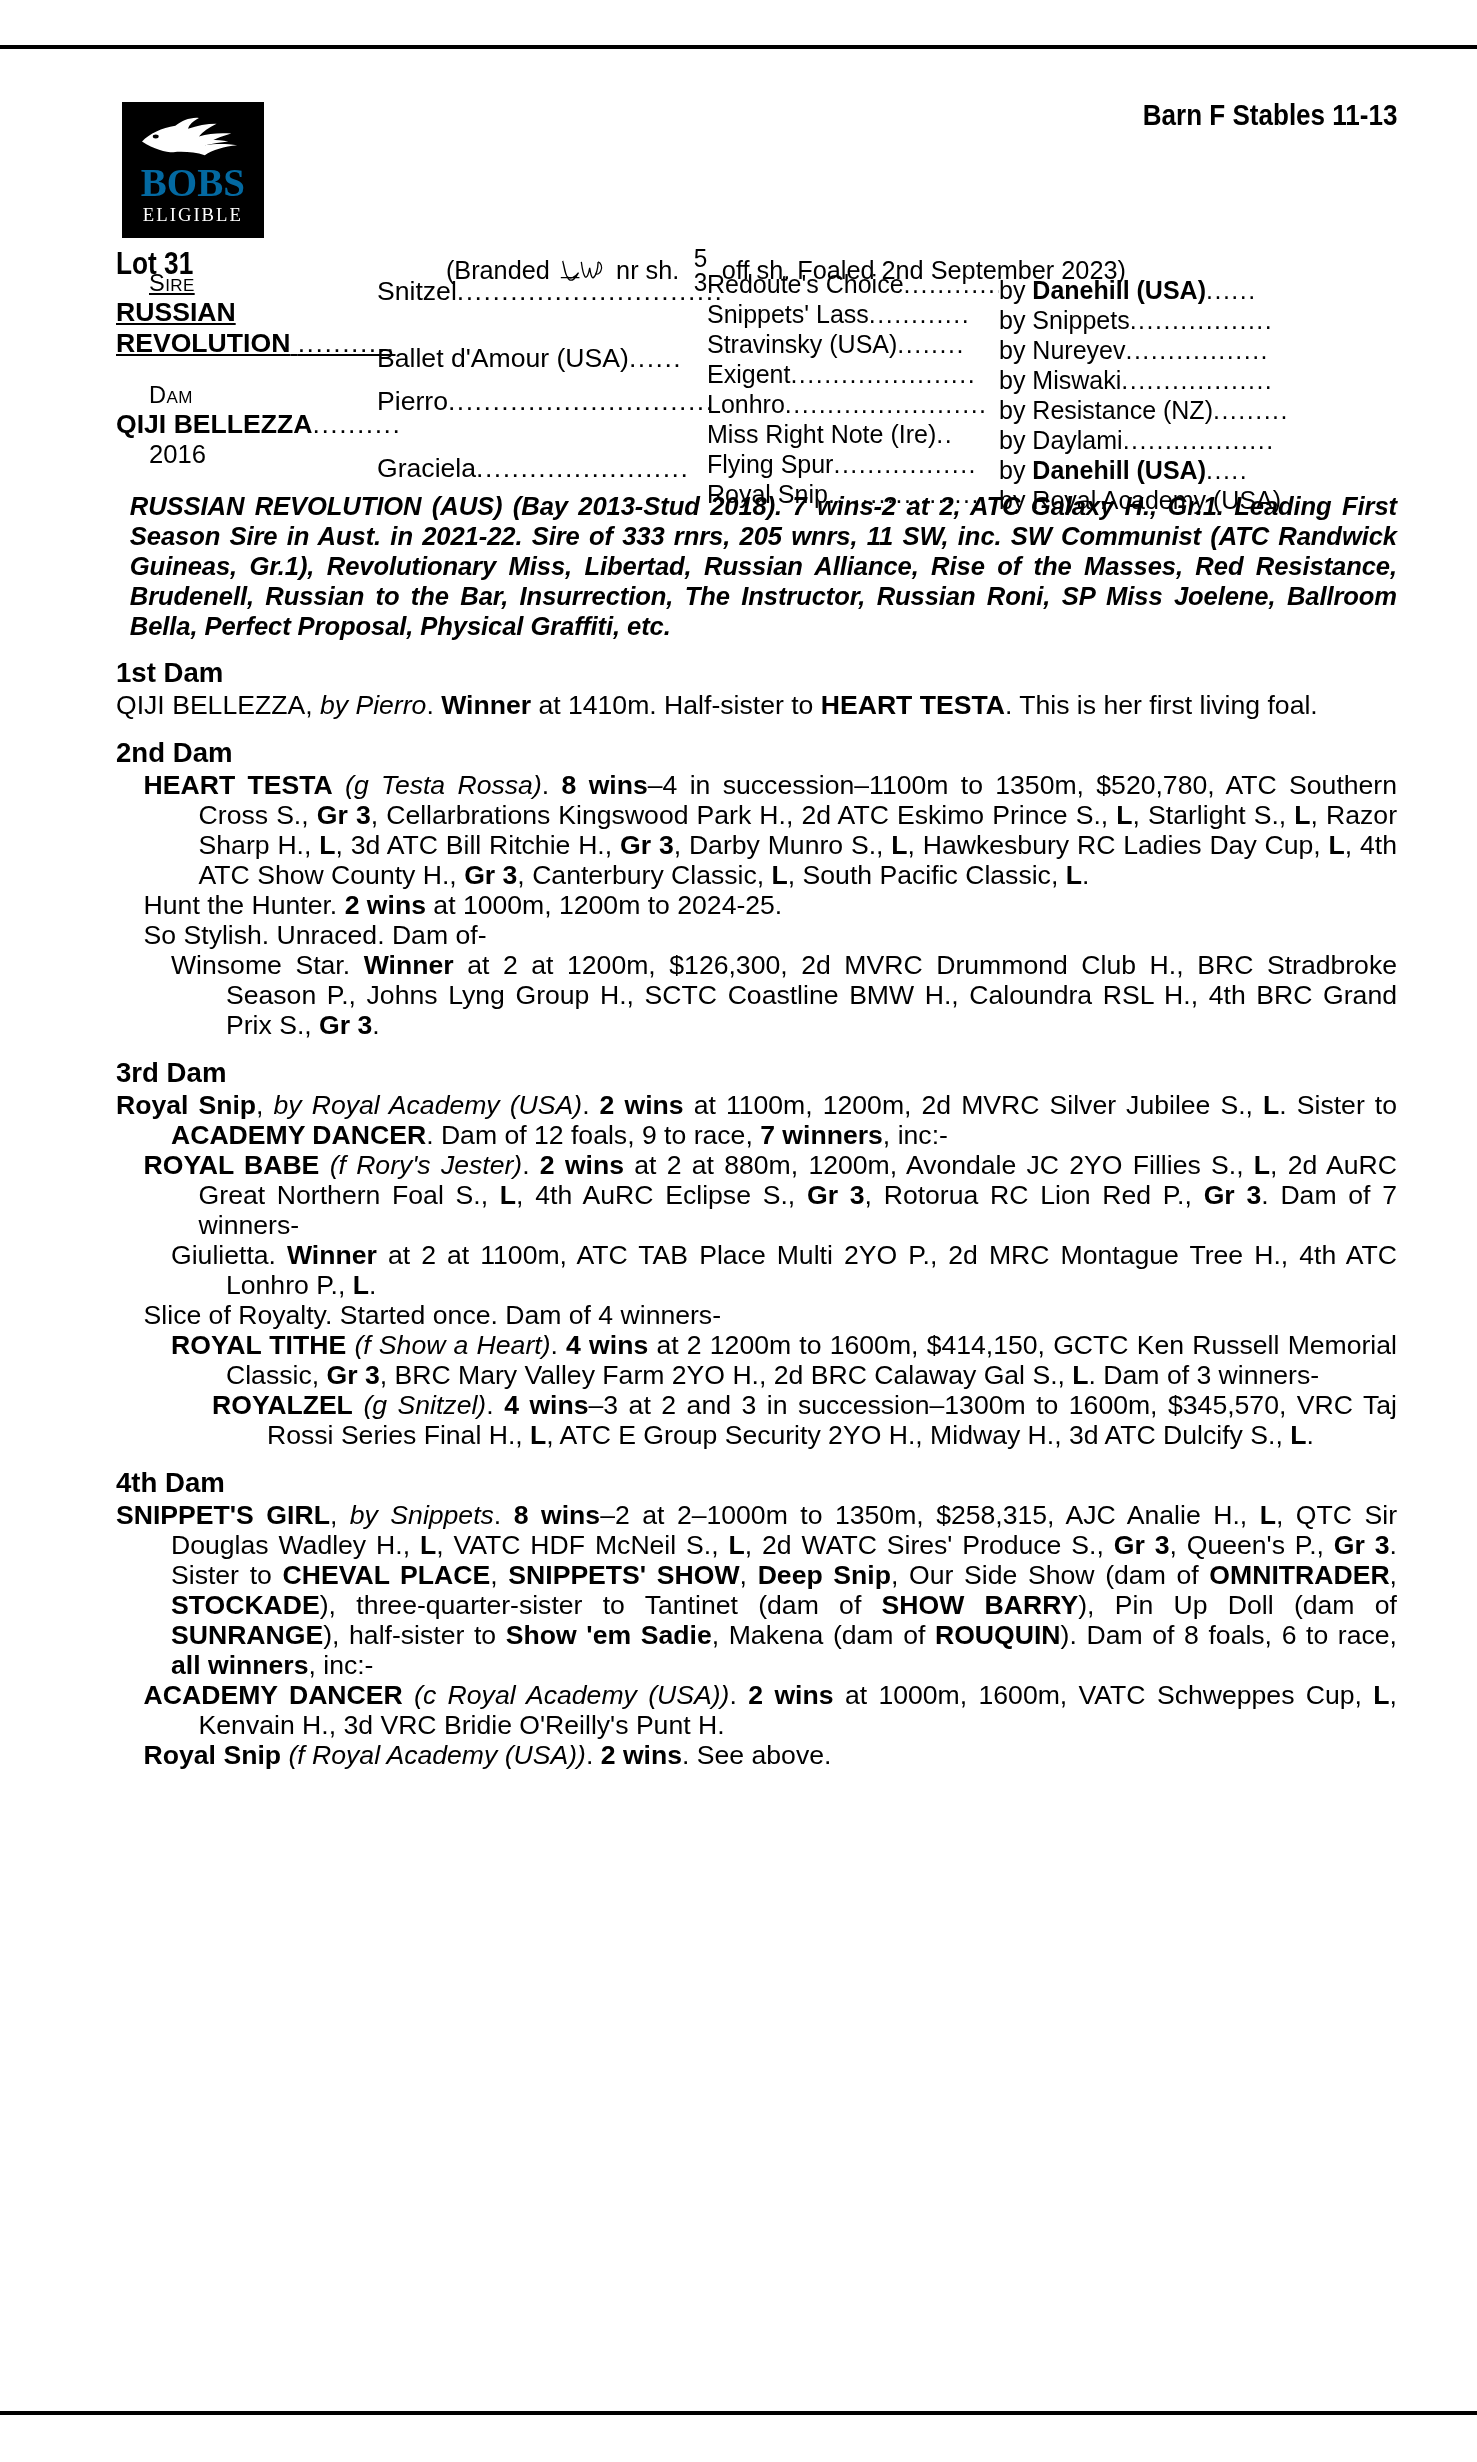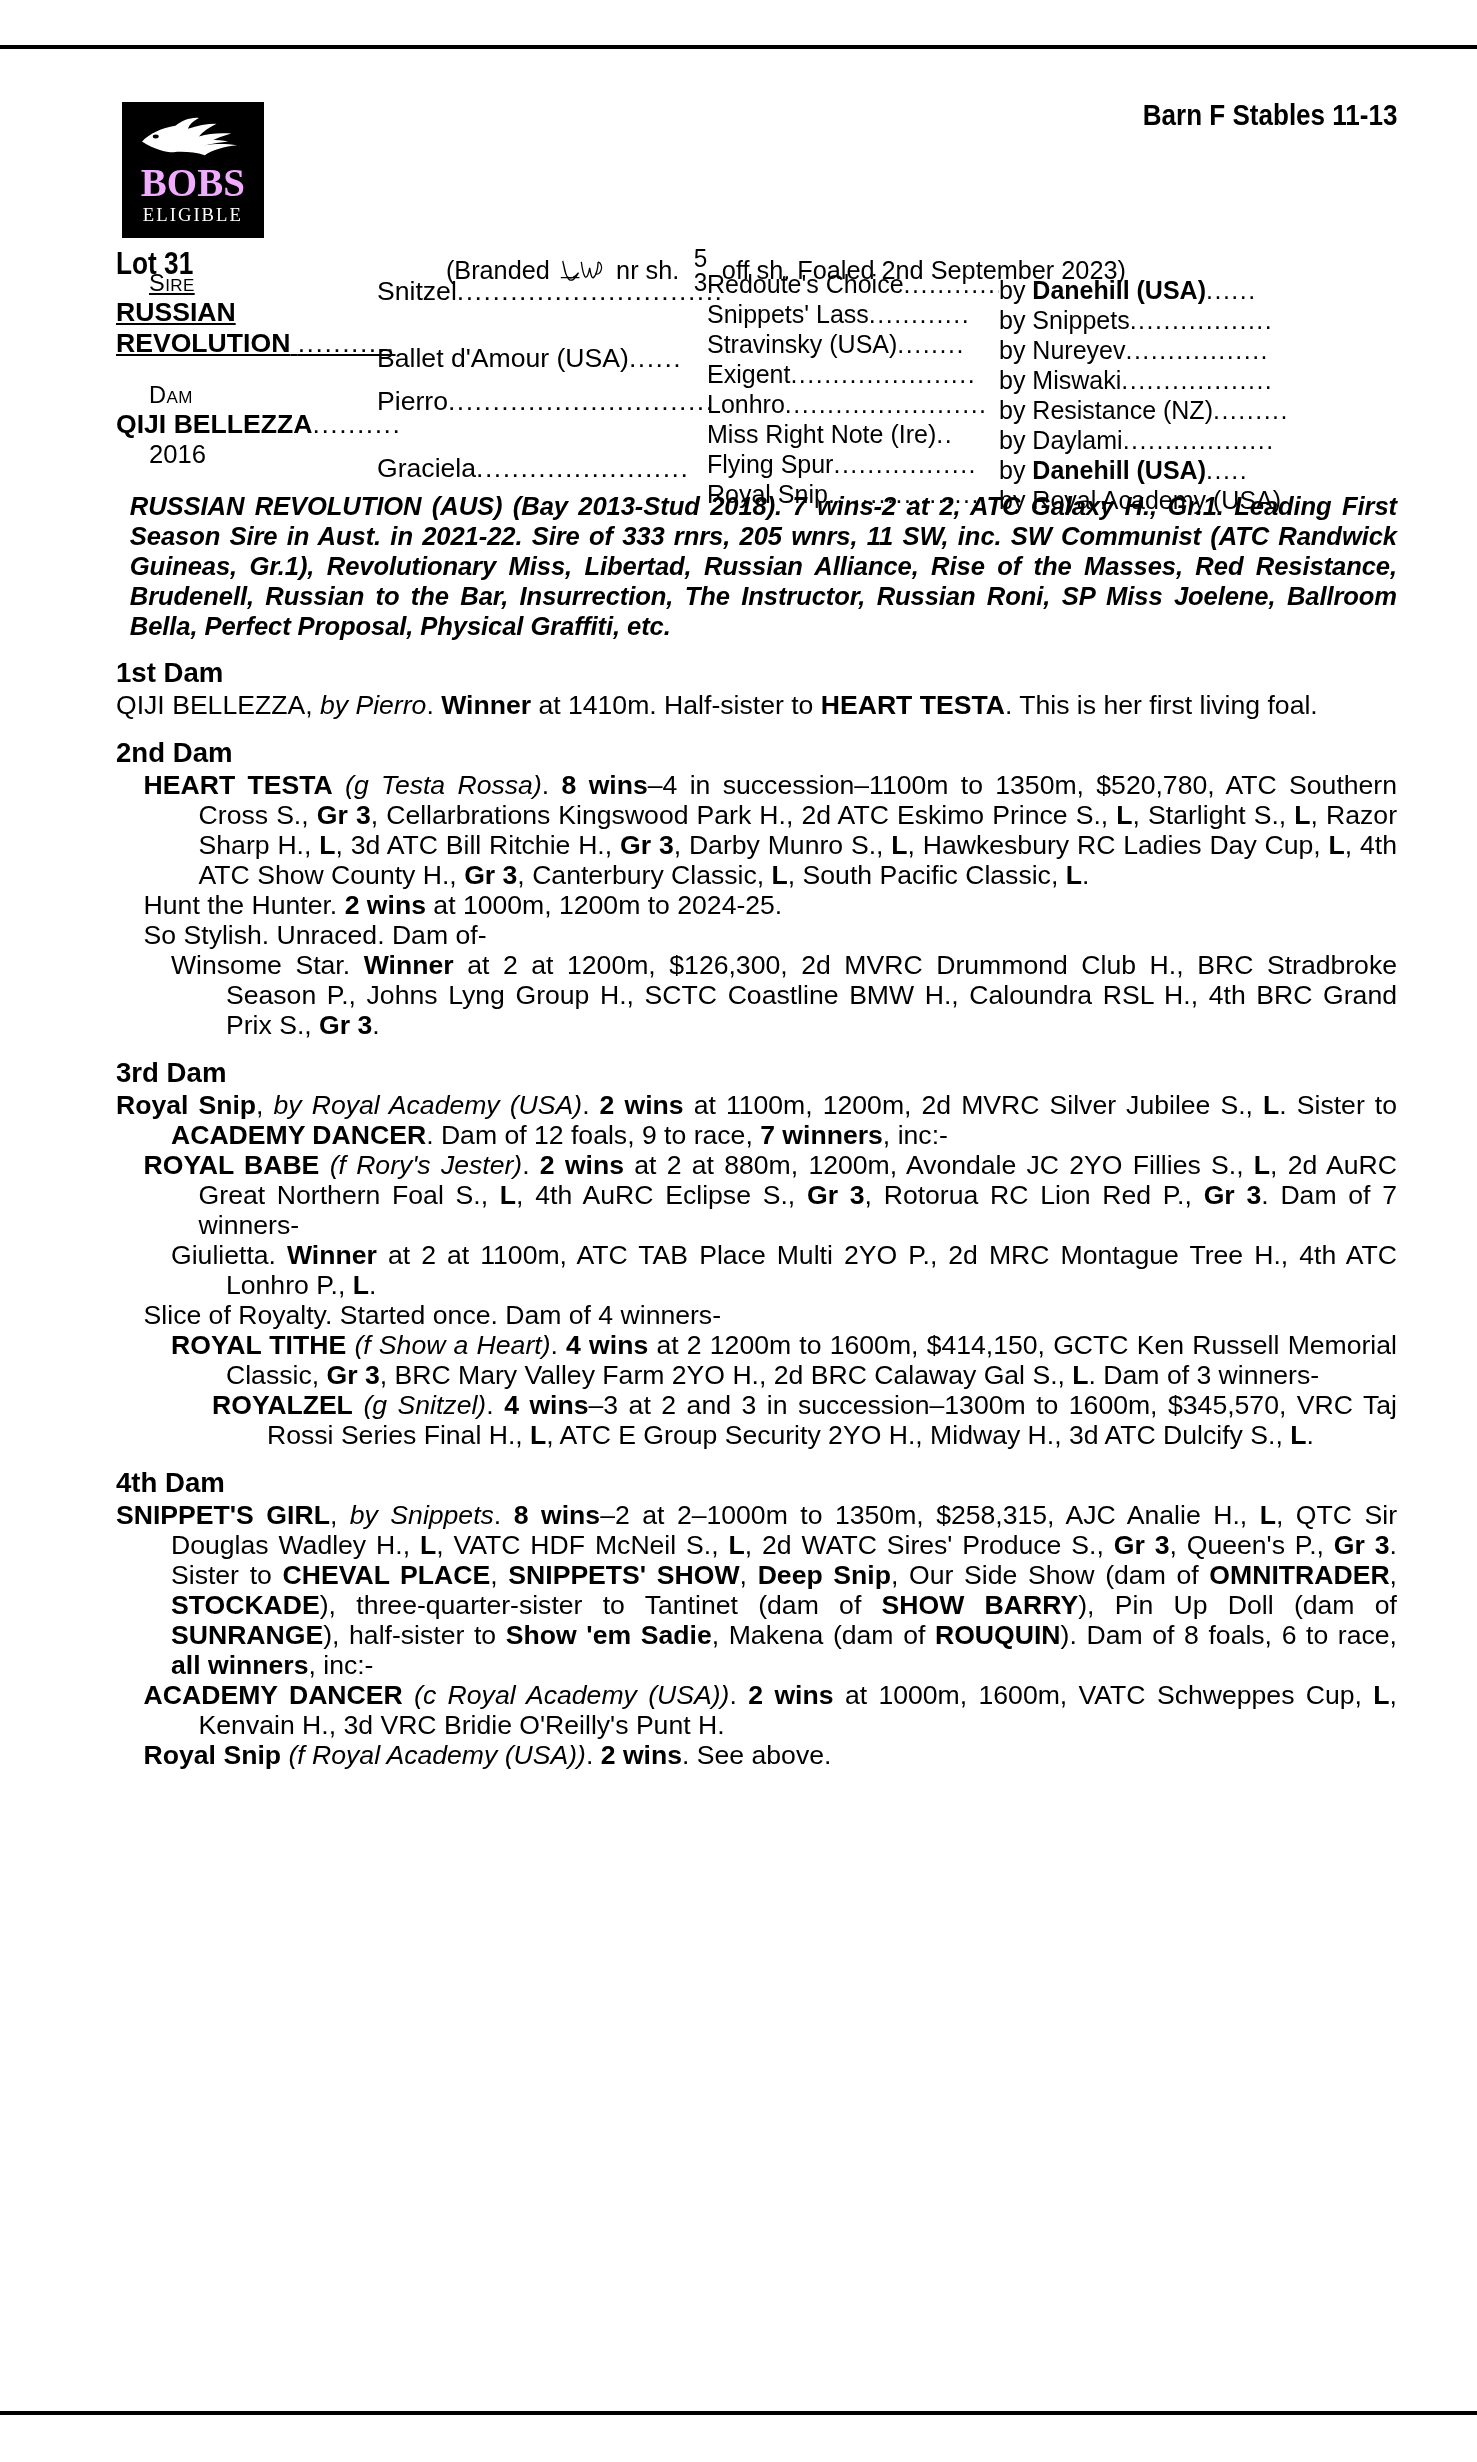--- a/index.html
+++ b/index.html
@@ -69,21 +69,21 @@
   .bobs-word {
     position: absolute;
     left: 0; right: 0;
     top: 61px;
     text-align: center;
     font-family: "Liberation Serif", serif;
     font-weight: bold;
     font-size: 39px;
     letter-spacing: 0px;
     line-height: 39px;
-    color: #f0abfc;
+    color: #0369a1;
   }
   .bobs-sub {
     position: absolute;
     left: 0; right: 0;
     top: 102px;
     text-align: center;
     font-family: "Liberation Serif", serif;
     font-size: 18.7px;
     letter-spacing: 2px;
     color: #fff;

